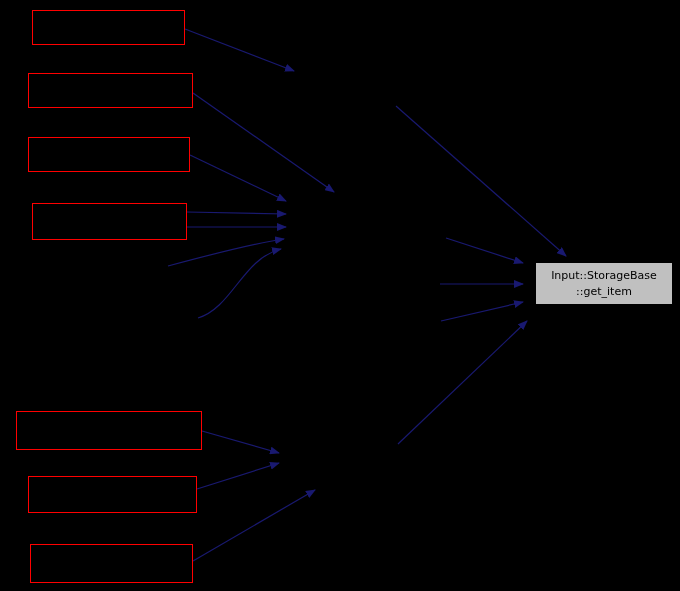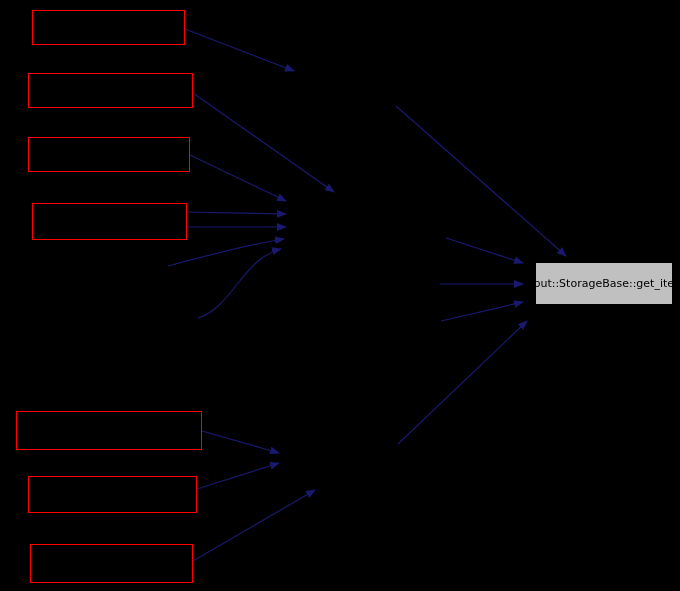--- a/index.html
+++ b/index.html
@@ -23,21 +23,21 @@
     height: 591px;
   }
   .caller-node {
     position: absolute;
     border-style: solid;
     border-width: 1.5px;
   }
   .main-node {
     position: absolute;
     display: flex;
-    flex-direction: row;
+    flex-direction: column;
     align-items: center;
     justify-content: center;
     font-size: 11px;
     line-height: 1.4;
     text-align: center;
     border: 1px solid #000000;
     white-space: nowrap;
   }
 </style>
 </head>

